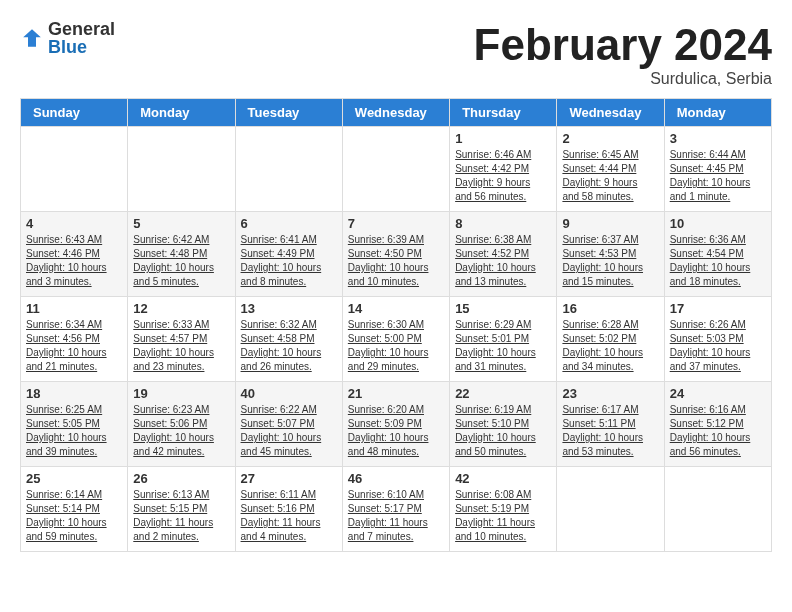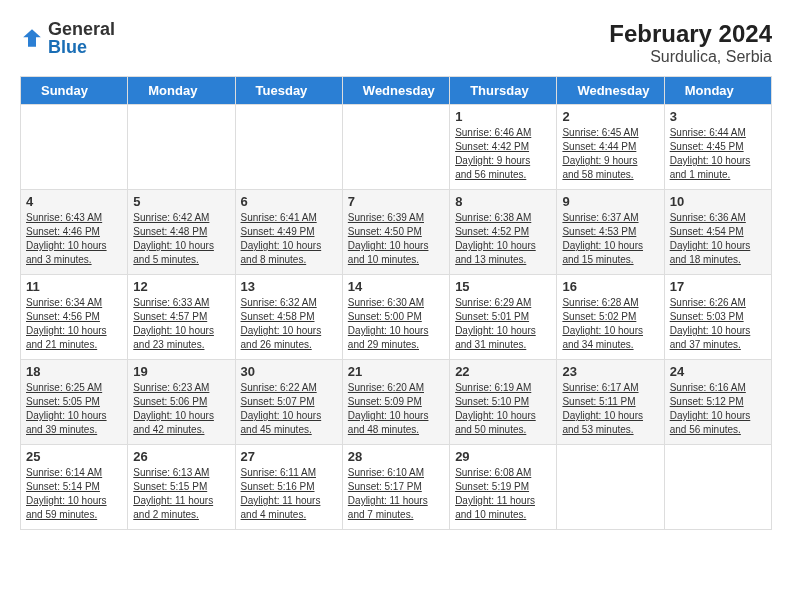--- a/index.html
+++ b/index.html
@@ -37,40 +37,40 @@
     }
     .logo-icon {
       width: 24px;
       height: 24px;
       margin-right: 4px;
     }
     .title-block {
       text-align: right;
     }
     .title-block h1 {
-      font-size: 24px;
+      font-size: 44px;
       font-weight: bold;
       color: #222;
     }
     .title-block h2 {
       font-size: 16px;
       font-weight: normal;
       color: #444;
     }
     .calendar {
       width: 100%;
       border-collapse: collapse;
       table-layout: fixed;
     }
     .calendar thead tr th {
       background-color: #2b7fd4;
       color: #fff;
       font-size: 13px;
       font-weight: bold;
-      padding: 6px 20px;
+      padding: 6px 12px;
       text-align: left;
       border: 1px solid #ddd;
     }
     .calendar tbody tr td {
       vertical-align: top;
       border: 1px solid #ddd;
       padding: 4px 5px;
       font-size: 10.5px;
       color: #333;
       height: 85px;
@@ -208,21 +208,21 @@
       <tr>
         <td>
           <span class="day-number">18</span>
           <div class="day-info">Sunrise: 6:25 AM<br>Sunset: 5:05 PM<br>Daylight: 10 hours<br>and 39 minutes.</div>
         </td>
         <td>
           <span class="day-number">19</span>
           <div class="day-info">Sunrise: 6:23 AM<br>Sunset: 5:06 PM<br>Daylight: 10 hours<br>and 42 minutes.</div>
         </td>
         <td>
-          <span class="day-number">30</span>
+          <span class="day-number">40</span>
           <div class="day-info">Sunrise: 6:22 AM<br>Sunset: 5:07 PM<br>Daylight: 10 hours<br>and 45 minutes.</div>
         </td>
         <td>
           <span class="day-number">21</span>
           <div class="day-info">Sunrise: 6:20 AM<br>Sunset: 5:09 PM<br>Daylight: 10 hours<br>and 48 minutes.</div>
         </td>
         <td>
           <span class="day-number">22</span>
           <div class="day-info">Sunrise: 6:19 AM<br>Sunset: 5:10 PM<br>Daylight: 10 hours<br>and 50 minutes.</div>
         </td>
@@ -242,24 +242,24 @@
         </td>
         <td>
           <span class="day-number">26</span>
           <div class="day-info">Sunrise: 6:13 AM<br>Sunset: 5:15 PM<br>Daylight: 11 hours<br>and 2 minutes.</div>
         </td>
         <td>
           <span class="day-number">27</span>
           <div class="day-info">Sunrise: 6:11 AM<br>Sunset: 5:16 PM<br>Daylight: 11 hours<br>and 4 minutes.</div>
         </td>
         <td>
-          <span class="day-number">28</span>
+          <span class="day-number">46</span>
           <div class="day-info">Sunrise: 6:10 AM<br>Sunset: 5:17 PM<br>Daylight: 11 hours<br>and 7 minutes.</div>
         </td>
         <td>
-          <span class="day-number">29</span>
+          <span class="day-number">42</span>
           <div class="day-info">Sunrise: 6:08 AM<br>Sunset: 5:19 PM<br>Daylight: 11 hours<br>and 10 minutes.</div>
         </td>
         <td class="empty-cell"></td>
         <td class="empty-cell"></td>
       </tr>
     </tbody>
 </table>
 
 </body></html>

